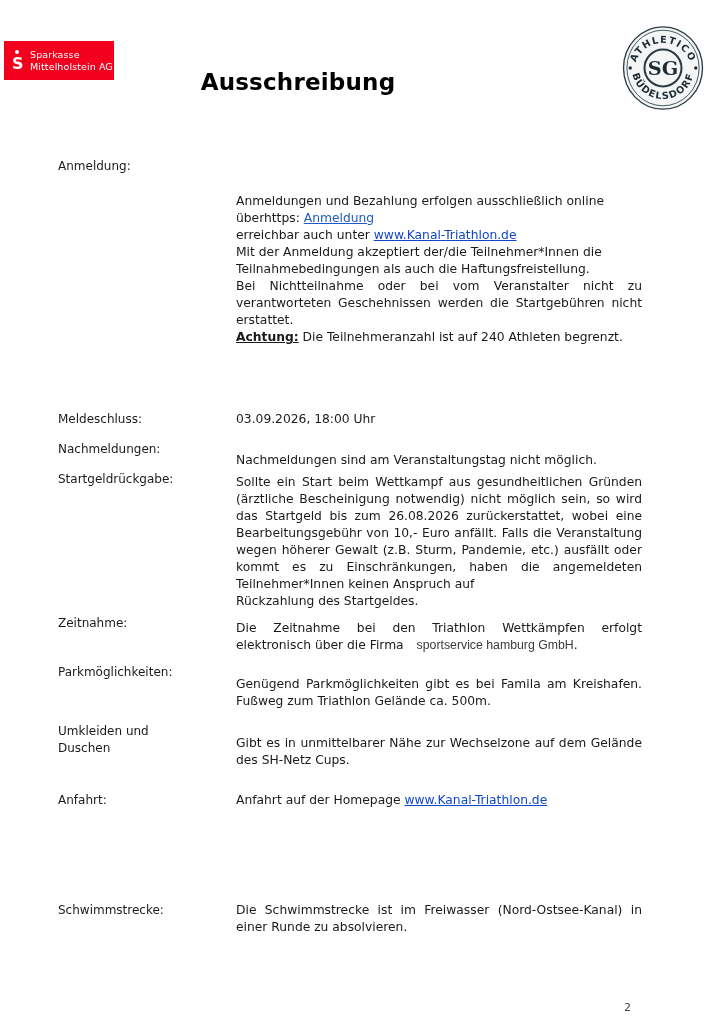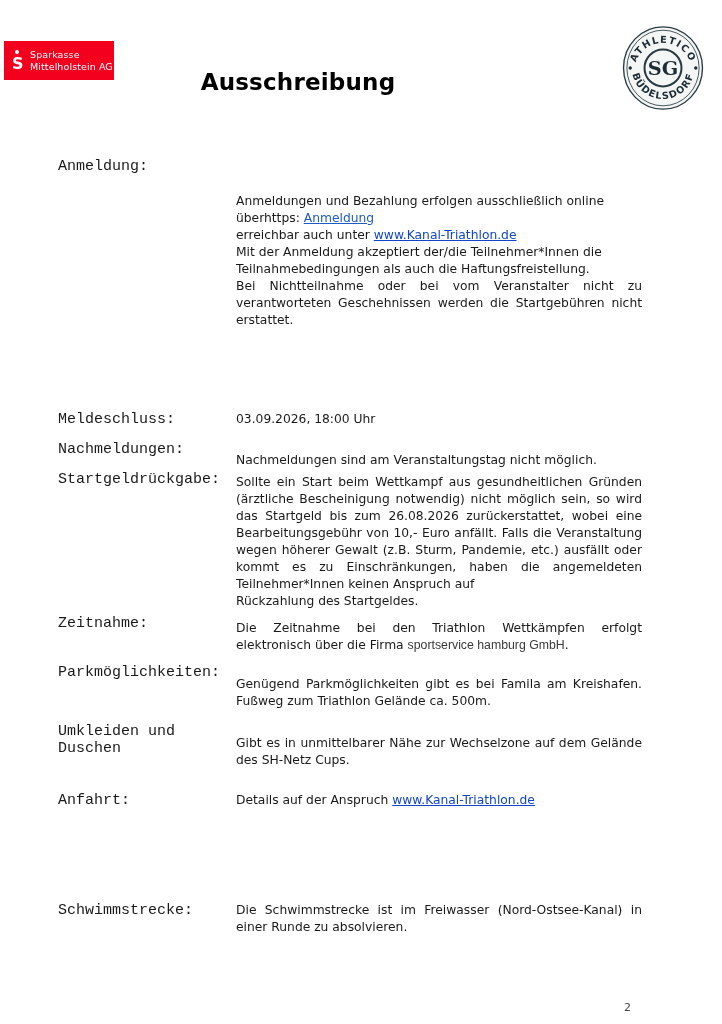--- a/index.html
+++ b/index.html
@@ -130,25 +130,24 @@
   }
   .row {
     position: absolute;
     left: 0;
     width: 722px;
   }
   .label {
     position: absolute;
     left: 58px;
     width: 172px;
-    font-size: 15px;
+    font-size: 12px;
     line-height: 17px;
     color: #1a1a1a;
     white-space: pre-line;
-    font-family: Liberation Mono, monospace;
   }
   .body-col {
     position: absolute;
     left: 236px;
     width: 406px;
     font-size: 12.3px;
     line-height: 17px;
     color: #1a1a1a;
   }
   .body-col p {
@@ -170,20 +169,21 @@
     text-decoration: underline;
     margin-top: 28px;
   }
   .bold-underline {
     font-weight: bold;
     text-decoration: underline;
   }
   .alt-font {
     font-family: "Liberation Sans", "DejaVu Sans", sans-serif;
     color: #3a3a3a;
+    margin-left: 9px;
   }
 
   .page-number {
     position: absolute;
     left: 624px;
     top: 1001px;
     font-size: 11px;
     color: #444444;
   }
 </style>
@@ -231,20 +231,21 @@
 
     <div class="row" style="top:158px;">
       <div class="label">Anmeldung:</div>
     </div>
     <div class="row" style="top:193px;">
       <div class="body-col">
         <p><span>Anmeldungen und Bezahlung erfolgen ausschließlich online überhttps: </span><a class="link" href="#">Anmeldung</a></p>
         <p><span>erreichbar auch unter </span><a class="link-strong" href="#">www.Kanal-Triathlon.de</a></p>
         <p>Mit der Anmeldung akzeptiert der/die Teilnehmer*Innen die Teilnahmebedingungen als auch die Haftungsfreistellung.</p>
         <p class="just gap-above">Bei Nichtteilnahme oder bei vom Veranstalter nicht zu verantworteten Geschehnissen werden die Startgebühren nicht erstattet.</p>
+        <p class="gap-above"><span class="bold-underline">Achtung:</span><span> Die Teilnehmeranzahl ist auf 240 Athleten begrenzt.</span></p>
       </div>
     </div>
 
     <div class="row" style="top:411px;">
       <div class="label">Meldeschluss:</div>
       <div class="body-col" style="top:0;">03.09.2026, 18:00 Uhr</div>
     </div>
 
     <div class="row" style="top:441px;">
       <div class="label">Nachmeldungen:</div>
@@ -282,21 +283,21 @@
     <div class="row" style="top:723px;">
       <div class="label">Umkleiden und
 Duschen</div>
     </div>
     <div class="row" style="top:735px;">
       <div class="body-col just">Gibt es in unmittelbarer Nähe zur Wechselzone auf dem Gelände des SH-Netz Cups.</div>
     </div>
 
     <div class="row" style="top:792px;">
       <div class="label">Anfahrt:</div>
-      <div class="body-col"><span>Details auf der Anspruch </span><a class="link-strong" href="#">www.Kanal-Triathlon.de</a></div>
+      <div class="body-col"><span>Anfahrt auf der Homepage </span><a class="link-strong" href="#">www.Kanal-Triathlon.de</a></div>
     </div>
 
     <div class="row" style="top:902px;">
       <div class="label">Schwimmstrecke:</div>
       <div class="body-col just">Die Schwimmstrecke ist im Freiwasser (Nord-Ostsee-Kanal) in einer Runde zu absolvieren.</div>
     </div>
 
   </div>
 
   <div class="page-number">2</div>

